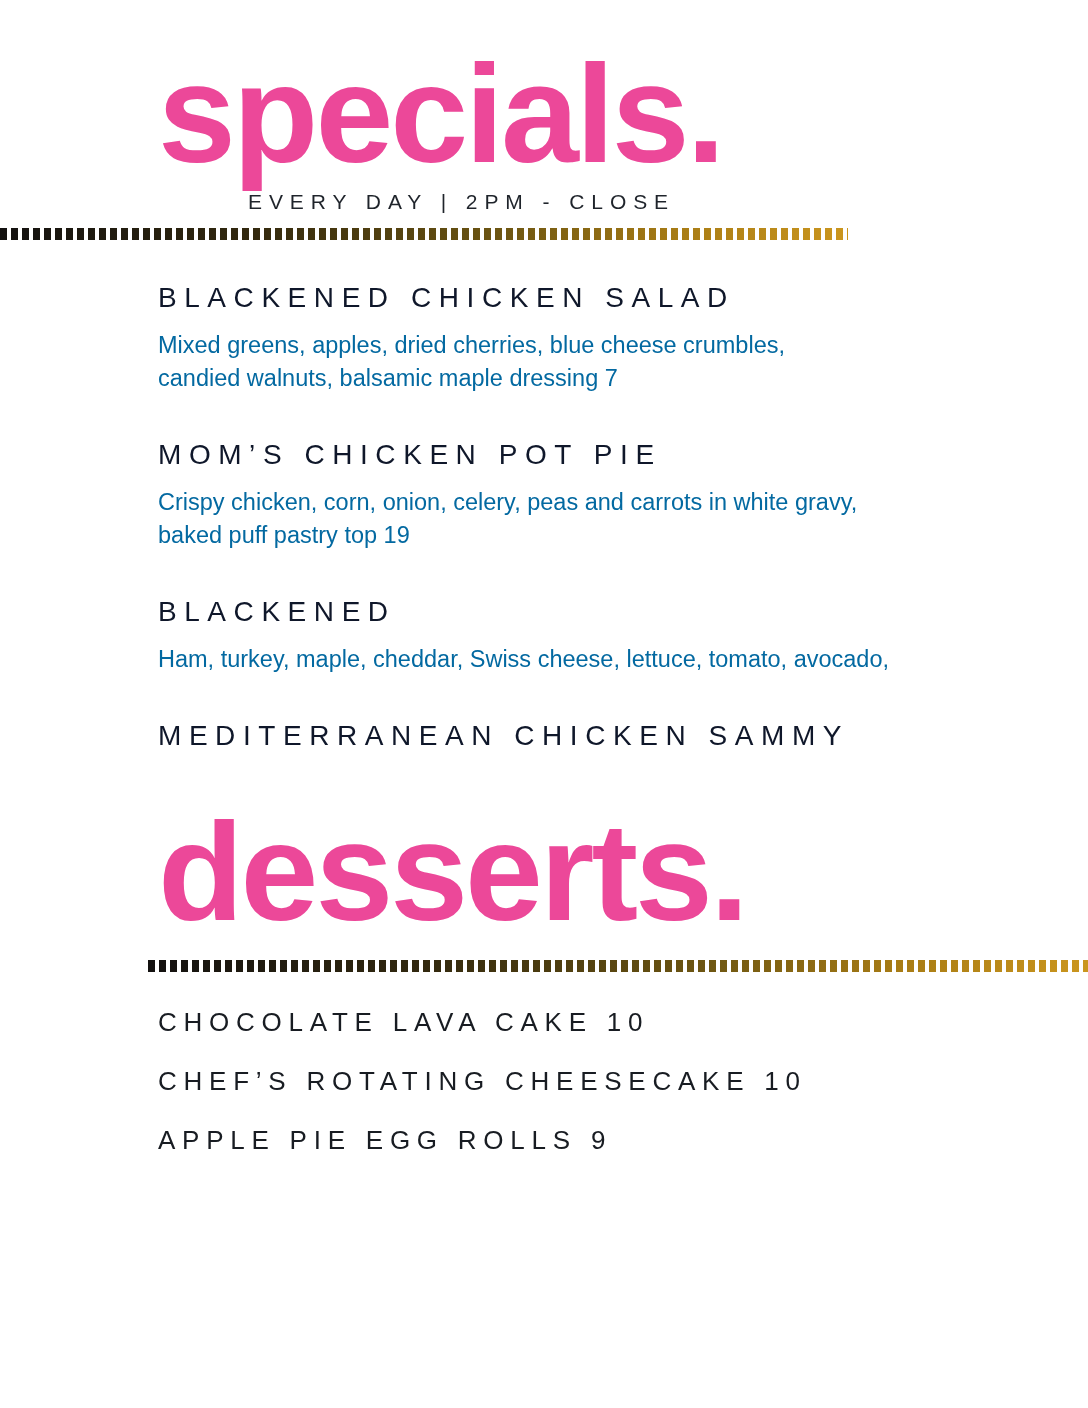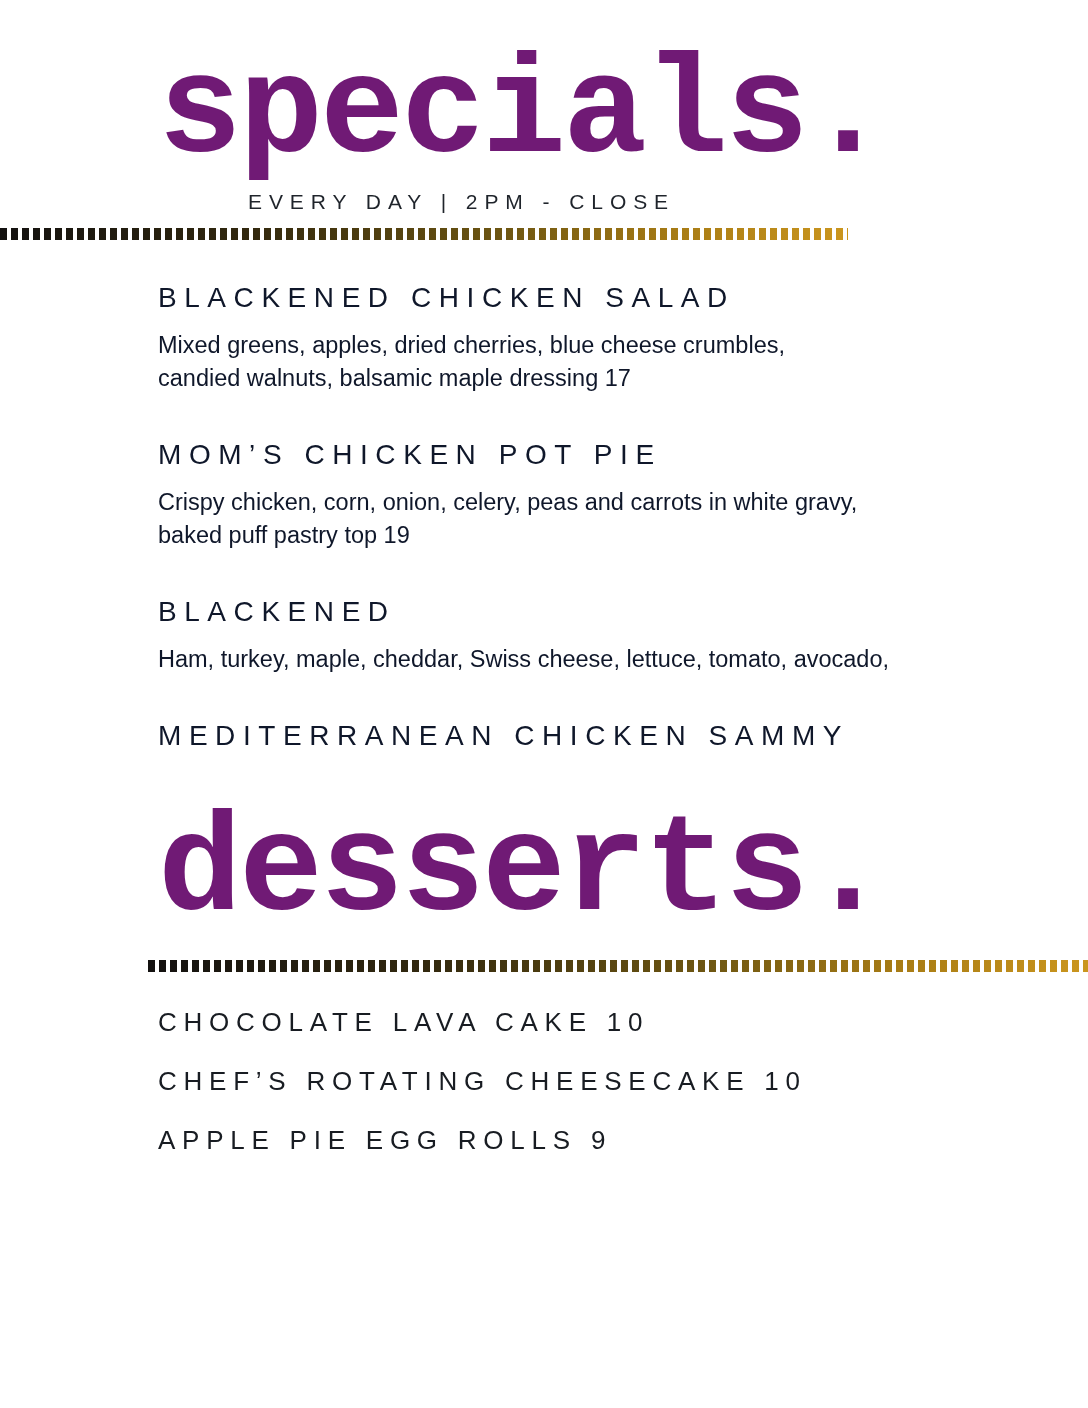--- a/index.html
+++ b/index.html
@@ -12,26 +12,26 @@
     height: 1408px;
     overflow: hidden;
     font-family: "Liberation Sans", "DejaVu Sans", sans-serif;
     color: #181c22;
   }
   .header-wrap {
     display: inline-block;
     margin: 44px 0 0 158px;
   }
   .big-title {
-    font-family: Liberation Mono, monospace;
+    font-family: Liberation Sans, sans-serif;
     font-weight: 700;
     font-size: 140px;
     line-height: 1.0;
     letter-spacing: -3px;
-    color: #701a75;
+    color: #ec4899;
     white-space: nowrap;
   }
   .subtitle {
     margin-top: 6px;
     font-size: 21px;
     font-weight: 400;
     letter-spacing: 0.33em;
     color: #1f242b;
     text-align: left;
     padding-left: 90px;
@@ -62,21 +62,21 @@
     font-size: 28px;
     letter-spacing: 0.27em;
     color: #0f172a;
     font-weight: 500;
     margin: 0 0 15px 0;
     white-space: nowrap;
   }
   .item-desc {
     font-size: 23.5px;
     line-height: 33px;
-    color: #0f172a;
+    color: #0369a1;
     font-weight: 400;
   }
   .desserts-header {
     display: inline-block;
     margin: 6px 0 0 158px;
   }
   .dessert-list {
     margin: 32px 0 0 158px;
   }
   .dessert-line {
@@ -100,21 +100,21 @@
 </div>
 
 <div class="divider divider-specials"></div>
 
 <div class="items">
 
   <div class="menu-item">
     <div class="item-title">BLACKENED CHICKEN SALAD</div>
     <div class="item-desc">
       <div>Mixed greens, apples, dried cherries, blue cheese crumbles,</div>
-      <div>candied walnuts, balsamic maple dressing 17</div>
+      <div>candied walnuts, balsamic maple dressing 7</div>
     </div>
   </div>
 
   <div class="menu-item">
     <div class="item-title">MOM’S CHICKEN POT PIE</div>
     <div class="item-desc">
       <div>Crispy chicken, corn, onion, celery, peas and carrots in white gravy,</div>
       <div>baked puff pastry top 19</div>
     </div>
   </div>

